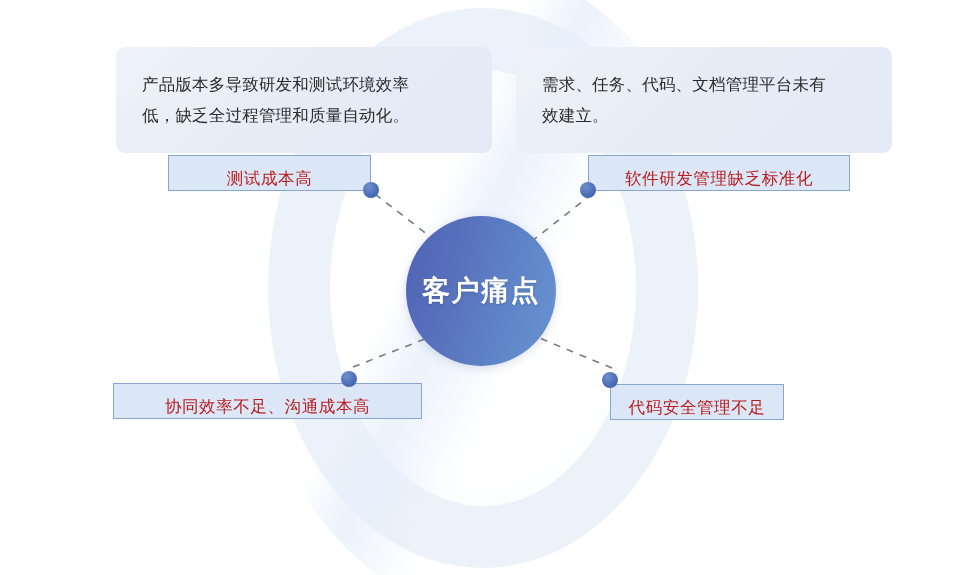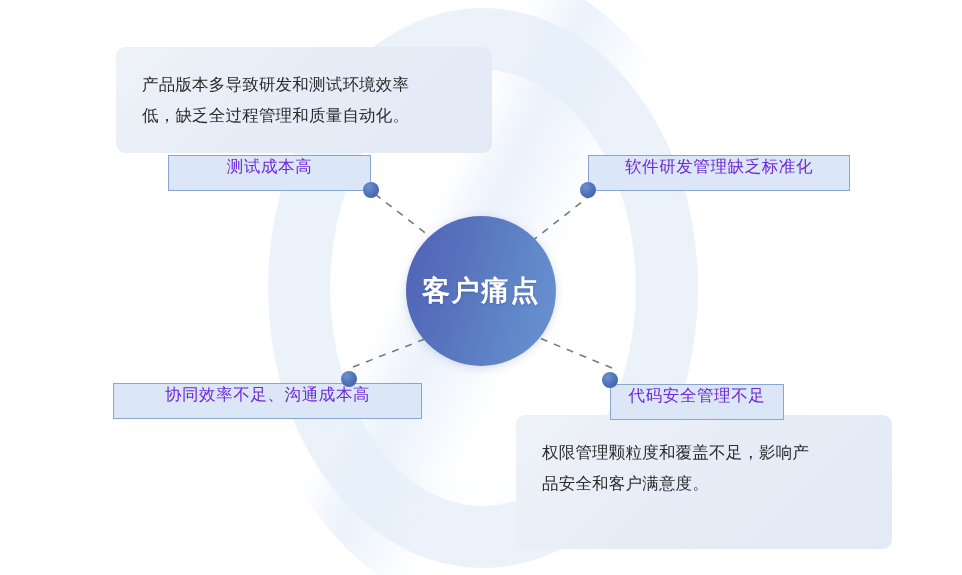--- a/index.html
+++ b/index.html
@@ -75,24 +75,24 @@
   #card-bl { left: 70px;  top: 415px; width: 376px; height: 134px; }
   #card-br { left: 516px; top: 415px; width: 376px; height: 134px; }
 
   
   .chip {
     position: absolute;
     box-sizing: border-box;
     background: #dbe6f6;
     border: 1px solid #8aa6cf;
     display: flex;
-    align-items: flex-start;
+    align-items: flex-end;
     justify-content: center;
     font-size: 16.5px;
-    color: #6d28d9;
+    color: #b91c1c;
     letter-spacing: 0.6px;
   }
   #chip-tl { left: 168px; top: 155px; width: 203px; height: 36px; }
   #chip-tr { left: 588px; top: 155px; width: 262px; height: 36px; }
   #chip-bl { left: 113px; top: 383px; width: 309px; height: 36px; }
   #chip-br { left: 610px; top: 384px; width: 174px; height: 36px; }
 
   
   .dot {
     position: absolute;
@@ -153,26 +153,26 @@
     <line x1="592" y1="194" x2="518" y2="252" stroke="#7a7a7a" stroke-width="1.6" stroke-dasharray="7 7"></line>
     <line x1="353" y1="367" x2="448" y2="330" stroke="#7a7a7a" stroke-width="1.6" stroke-dasharray="7 7"></line>
     <line x1="612" y1="368" x2="520" y2="330" stroke="#7a7a7a" stroke-width="1.6" stroke-dasharray="7 7"></line>
   </svg>
 
   <div class="card" id="card-tl">
     <div class="card-text">产品版本多导致研发和测试环境效率
 低，缺乏全过程管理和质量自动化。</div>
   </div>
 
+  <div class="card" id="card-tr">
+    <div class="card-text">需求、任务、代码、文档管理平台未有
+效建立。</div>
+  </div>
 
 
-  <div class="card" id="card-br">
-    <div class="card-text">权限管理颗粒度和覆盖不足，影响产
-品安全和客户满意度。</div>
-  </div>
 
   <div class="chip" id="chip-tl">
     <span>测试成本高</span>
   </div>
   <div class="chip" id="chip-tr">
     <span>软件研发管理缺乏标准化</span>
   </div>
   <div class="chip" id="chip-bl">
     <span>协同效率不足、沟通成本高</span>
   </div>

